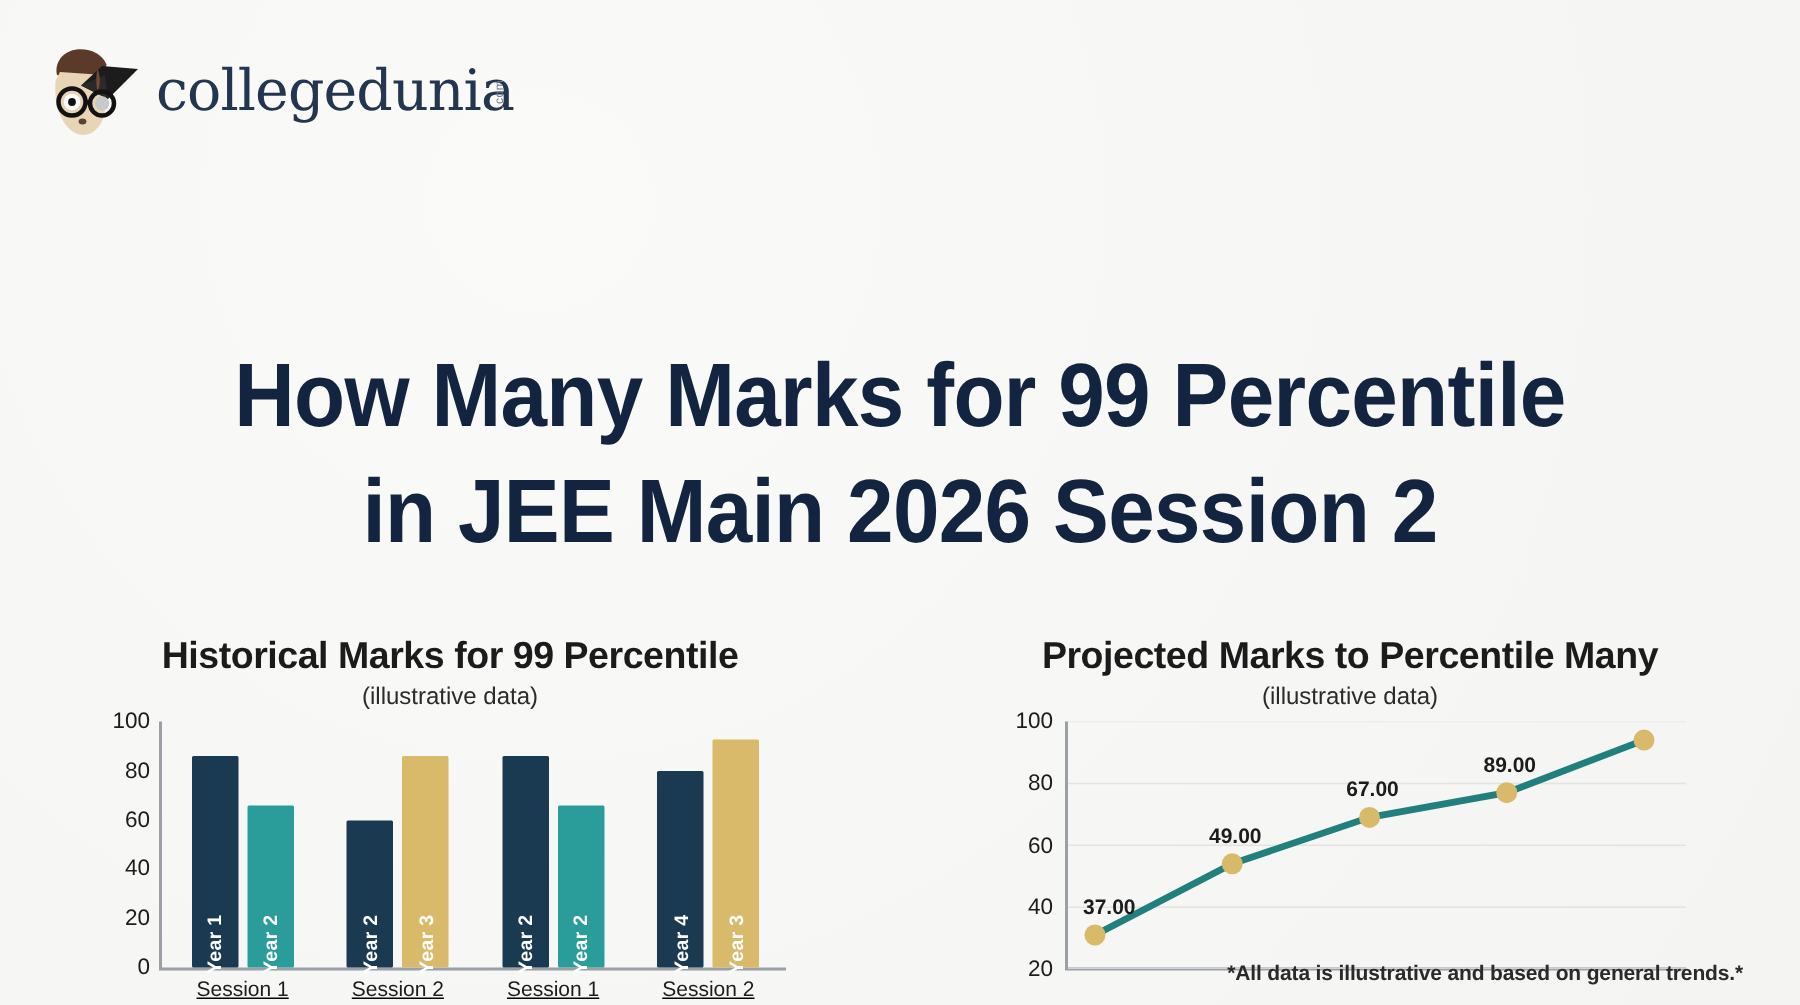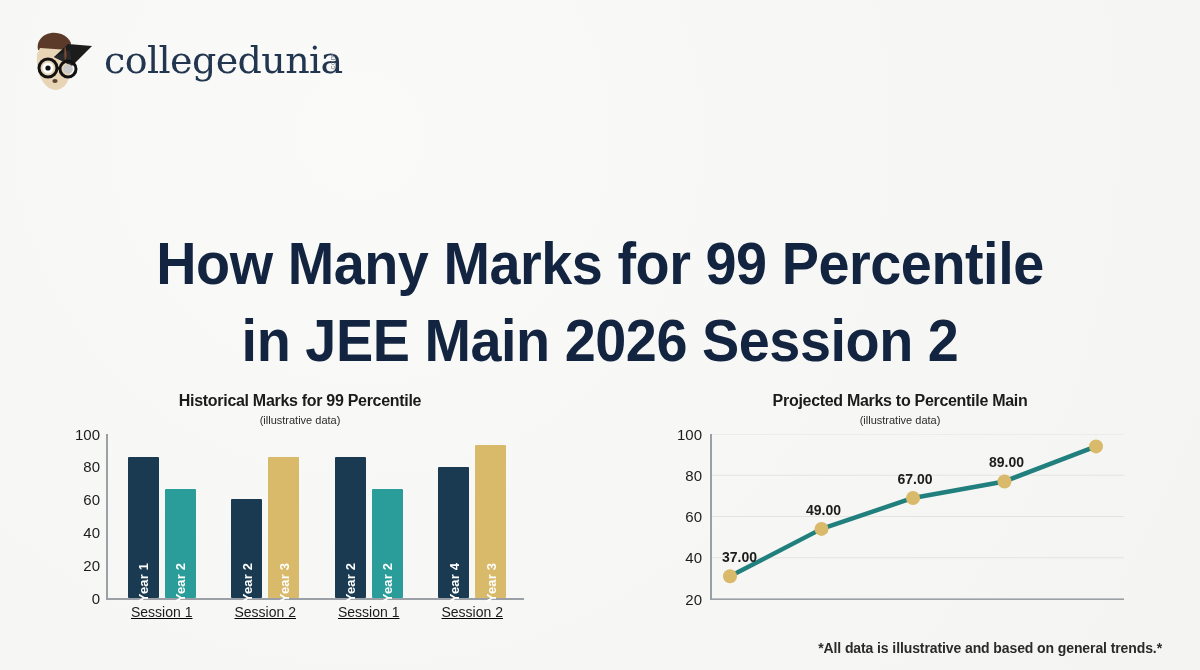--- a/index.html
+++ b/index.html
@@ -76,29 +76,30 @@
     position: absolute;
     left: 0;
     top: 392px;
     width: 1200px;
     display: flex;
   }
   .panel { width: 600px; position: relative; }
 
   .chart-title {
     text-align: center;
-    font-size: 16px;
+    font-size: 25px;
     font-weight: 700;
     color: #1b1b1b;
     letter-spacing: -0.3px;
     line-height: 1.1;
+    margin-top: 32px;
   }
   .chart-sub {
     text-align: center;
-    font-size: 11px;
+    font-size: 16px;
     color: #2b2b2b;
     margin-top: 4px;
     line-height: 1.1;
   }
 
   
   .bar-area {
     position: relative;
     margin: 8px auto 0 auto;
     width: 460px;
@@ -315,21 +316,21 @@
         <div class="bc-xlabels">
             <span>Session 1</span>
             <span>Session 2</span>
             <span>Session 1</span>
             <span>Session 2</span>
           </div>
       </div>
     </div>
 
     <div class="panel">
-      <div class="chart-title">Projected Marks to Percentile Main</div>
+      <div class="chart-title">Projected Marks to Percentile Many</div>
       <div class="chart-sub">(illustrative data)</div>
 
       <div class="line-area">
         <div class="lc-ylabels">
             <span style="top: 0px;">100</span>
             <span style="top: 41.25px;">80</span>
             <span style="top: 82.5px;">60</span>
             <span style="top: 123.75px;">40</span>
             <span style="top: 165px;">20</span>
           </div>

